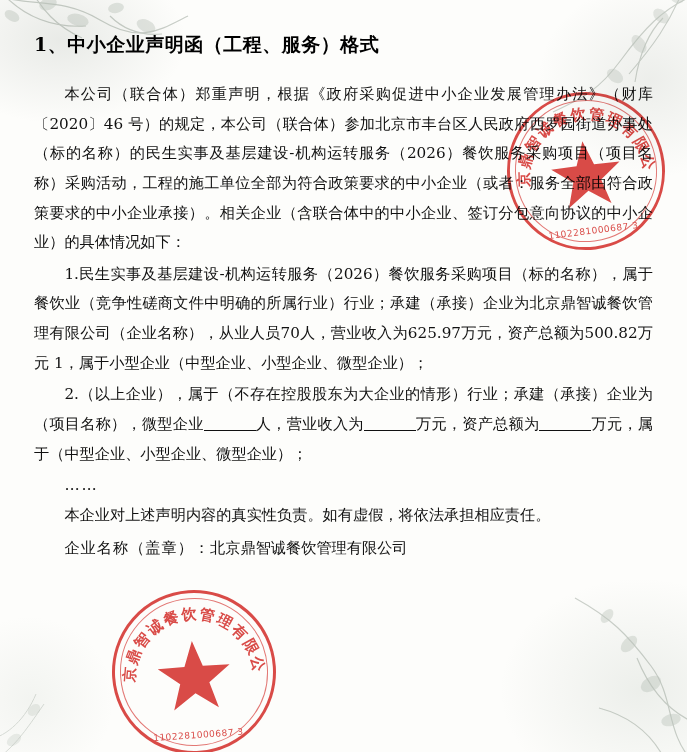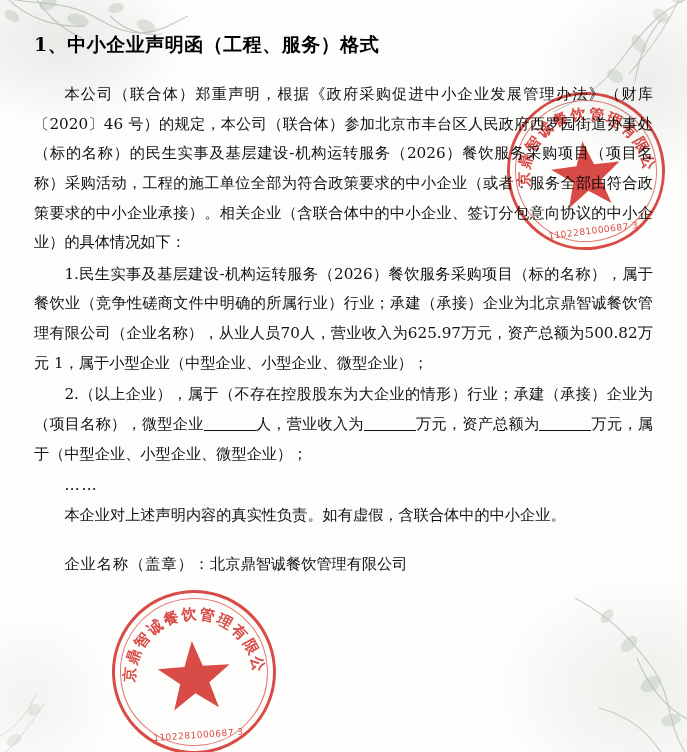--- a/index.html
+++ b/index.html
@@ -79,21 +79,21 @@
     vertical-align: -2px;
   }
   .ellipsis-line {
     font-size: 15.2px;
     line-height: 1.95;
     text-indent: 2em;
     margin: 0;
     letter-spacing: 2px;
   }
   .sign-block {
-    margin-top: 18px;
+    margin-top: 2px;
   }
   .sign-line {
     font-size: 15.2px;
     line-height: 2.0;
     text-indent: 2em;
     margin: 0;
     position: relative;
     z-index: 3;
   }
   .sign-label { letter-spacing: 1px; }
@@ -214,21 +214,21 @@
       <span>1.</span><span class="u">民生实事及基层建设-机构运转服务（2026）餐饮服务采购项目</span><span>（标的名称），属于</span><span class="u">餐饮业</span><span>（竞争性磋商文件中明确的所属行业）行业；承建（承接）企业为</span><span class="u">北京鼎智诚餐饮管理有限公司</span><span>（企业名称），从业人员</span><span class="u">70</span><span>人，营业收入为</span><span class="u">625.97</span><span>万元，资产总额为</span><span class="u">500.82</span><span>万元 1，属于</span><span class="u">小型企业</span><span>（中型企业、小型企业、微型企业）；</span>
     </p>
 
     <p class="para">
       <span>2.</span><span class="u">（以上企业）</span><span>，属于</span><span class="u">（不存在控股股东为大企业的情形）</span><span>行业；承建（承接）企业为</span><span class="u">（项目名称）</span><span>，微型企业</span><span class="blank"></span><span>人，营业收入为</span><span class="blank"></span><span>万元，资产总额为</span><span class="blank"></span><span>万元，属于</span><span class="u">（中型企业、小型企业、微型企业）；</span>
     </p>
 
     <p class="ellipsis-line">……</p>
 
 
-    <p class="para">本企业对上述声明内容的真实性负责。如有虚假，含联合体中的中小企业。</p>
+    <p class="para">本企业对上述声明内容的真实性负责。如有虚假，将依法承担相应责任。</p>
 
     <div class="sign-block">
       <p class="sign-line">
         <span class="sign-label">企业名称（盖章）：</span><span class="u">北京鼎智诚餐饮管理有限公司</span>
       </p>
     </div>
 
   </div>
 
   <div class="seal" id="seal-top">

